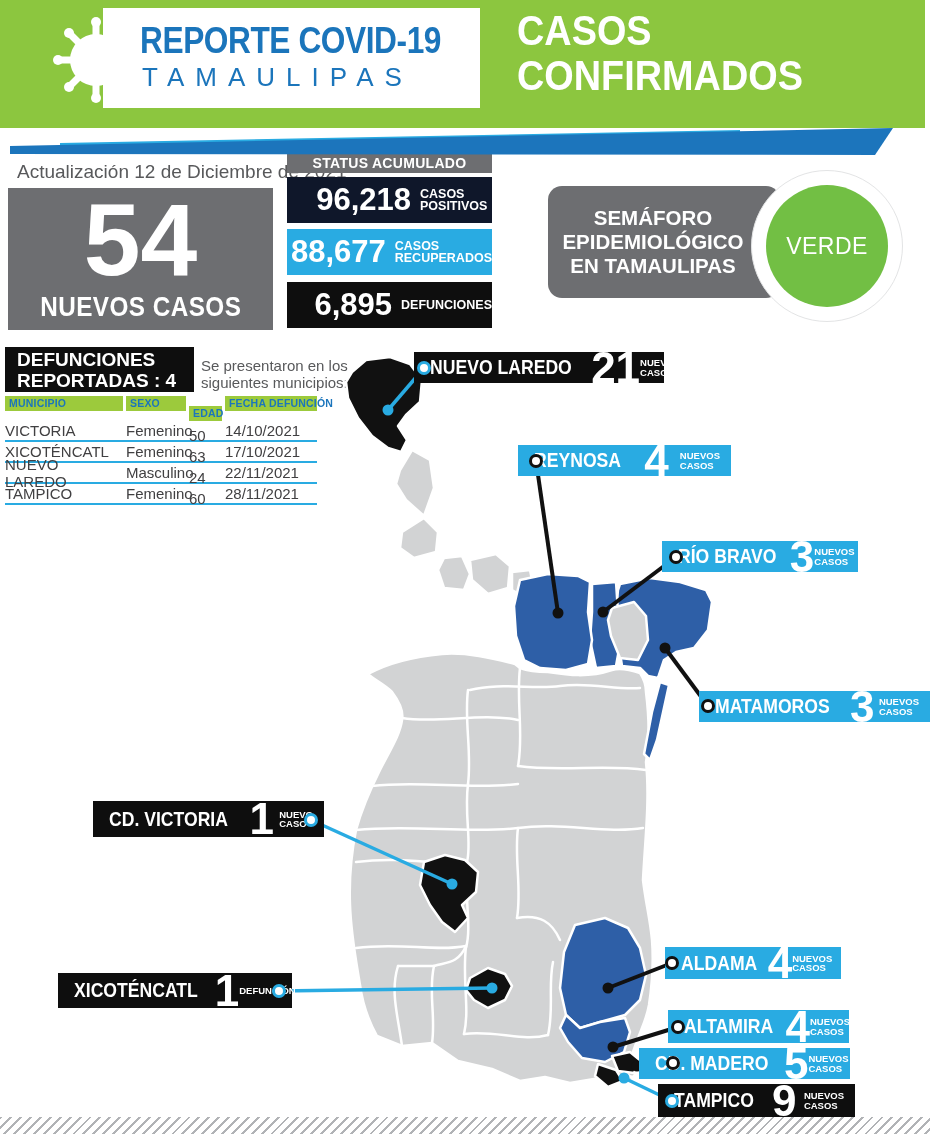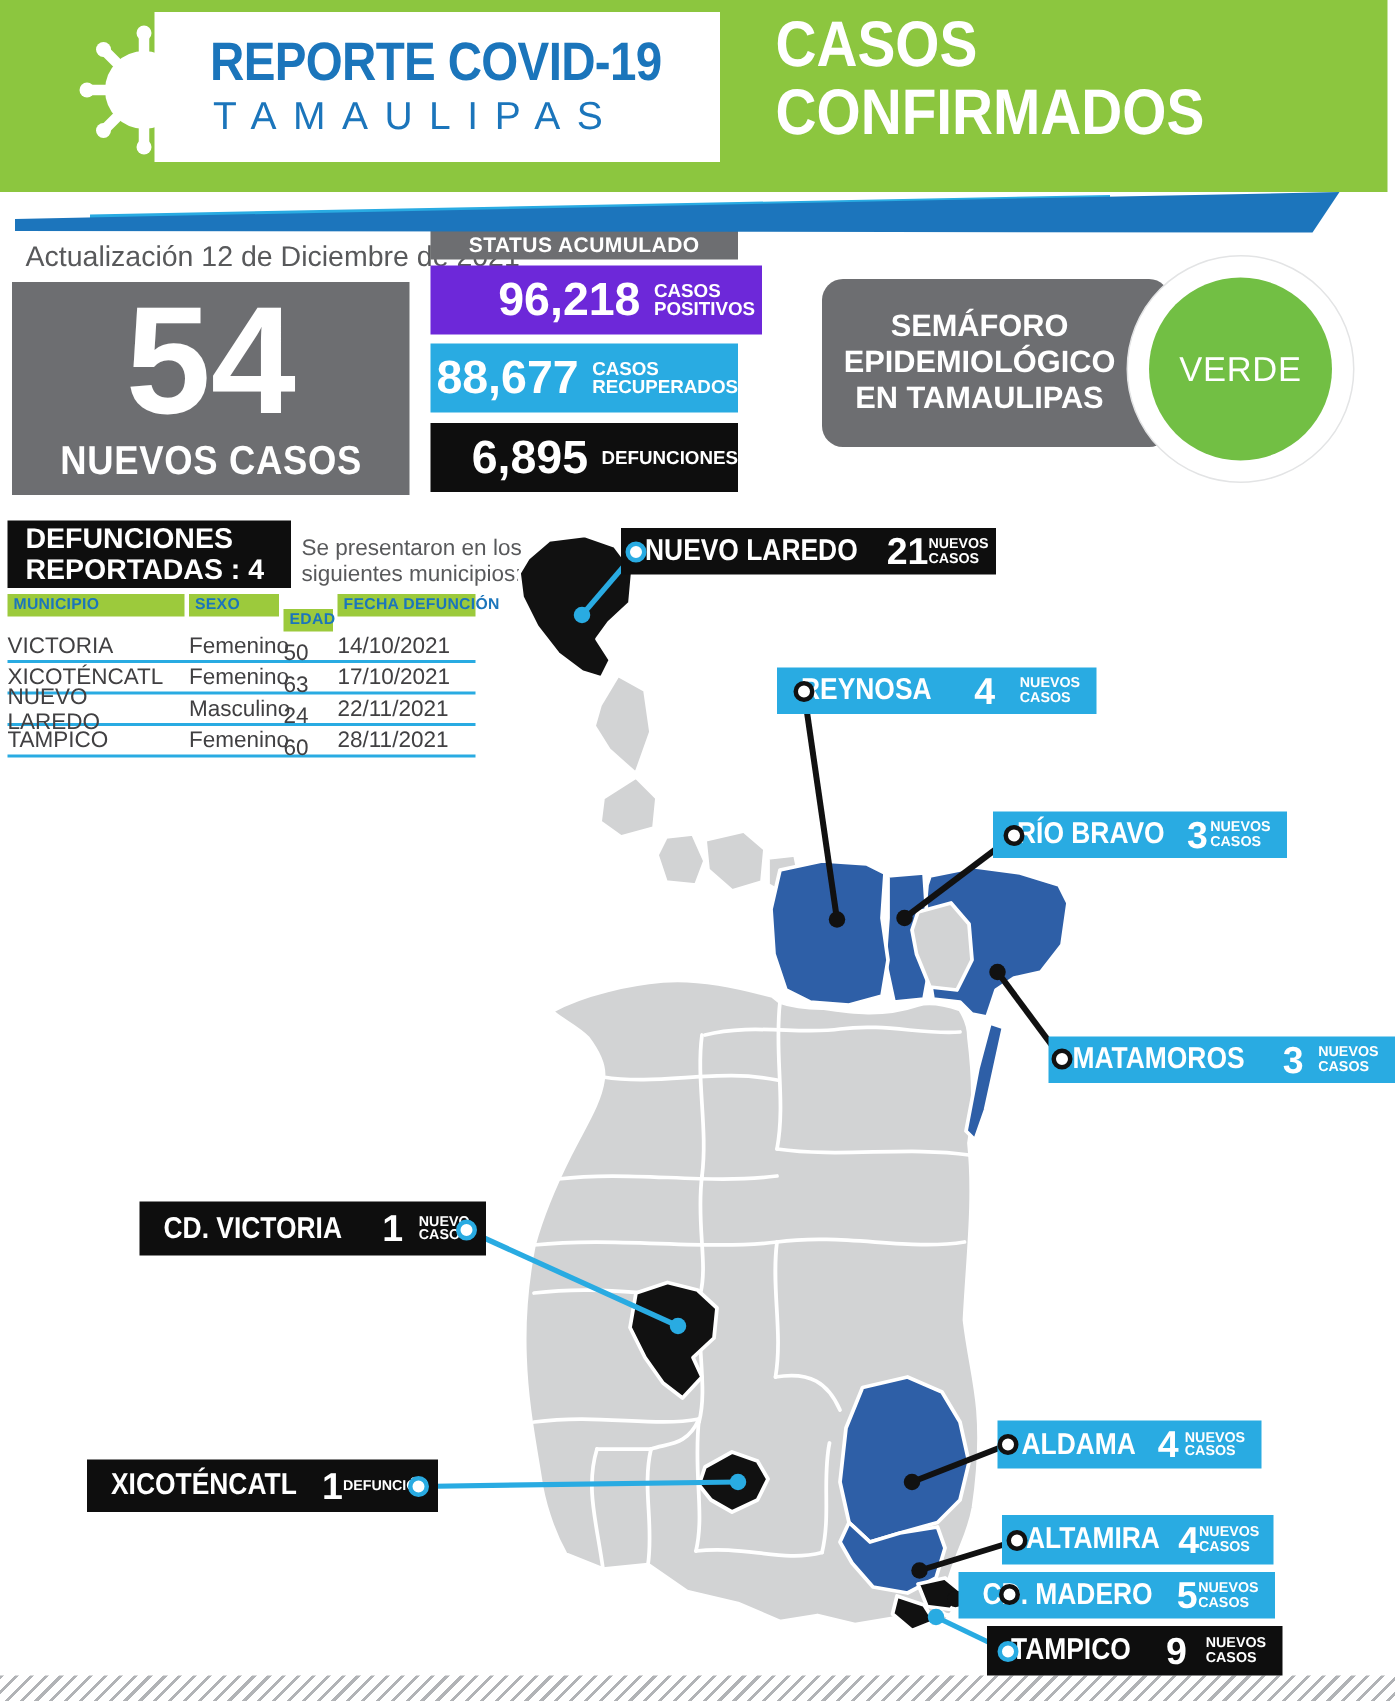--- a/index.html
+++ b/index.html
@@ -48,21 +48,21 @@
              padding-left:4px;box-sizing:border-box;letter-spacing:.2px;white-space:nowrap;}
   .drow{display:flex;gap:3px;border-bottom:2px solid #29abe2;height:19px;align-items:center;
         font-size:15px;color:#414042;}
   .c1{width:118px;} .c2{width:60px;} .c3{width:33px;margin-top:10px;} .c4{width:92px;}
 
   
   .mlabel{position:absolute;display:flex;align-items:center;justify-content:space-between;color:#fff;
           padding:0 11px 0 16px;box-sizing:border-box;z-index:2;}
   .mlabel.bk{background:#0e0e0e;} .mlabel.bl{background:#29abe2;}
   .mlabel .nm{font-size:20px;font-weight:bold;}
-  .mlabel .num{font-size:25px;font-weight:bold;line-height:30px;}
+  .mlabel .num{font-size:44px;font-weight:bold;line-height:30px;}
   .mlabel .unit{display:flex;flex-direction:column;justify-content:center;font-size:9.5px;
                 font-weight:bold;line-height:9.5px;text-align:left;}
   .z1{z-index:1;} .z3{z-index:3;}
 
   .foot{left:0;top:1117px;width:930px;height:17px;
         background:repeating-linear-gradient(135deg,#b1b3b6 0 2px,#ffffff 2px 7px);}
 </style>
 </head>
 <body>
 
@@ -194,21 +194,21 @@
     </g>
   </svg>
 
   <div class="abs upd">Actualización 12 de Diciembre de 2021</div>
   <div class="abs bigbox">
     <div class="bignum">54</div>
     <div class="biglbl"><span class="cxc">NUEVOS CASOS</span></div>
   </div>
 
   <div class="abs stitle">STATUS ACUMULADO</div>
-  <div class="abs stat" style="top:177px;background:#6d28d9;padding-left:16px;">
+  <div class="abs stat" style="top:177px;background:#0f172a;">
     <span class="v">96,218</span>
     <span class="u"><span>CASOS</span><br><span>POSITIVOS</span></span>
   </div>
   <div class="abs stat" style="top:229px;background:#29abe2;">
     <span class="v">88,677</span>
     <span class="u"><span>CASOS</span><br><span>RECUPERADOS</span></span>
   </div>
   <div class="abs stat" style="top:282px;background:#0e0e0e;">
     <span class="v">6,895</span>
     <span class="u"><span>DEFUNCIONES</span></span>

